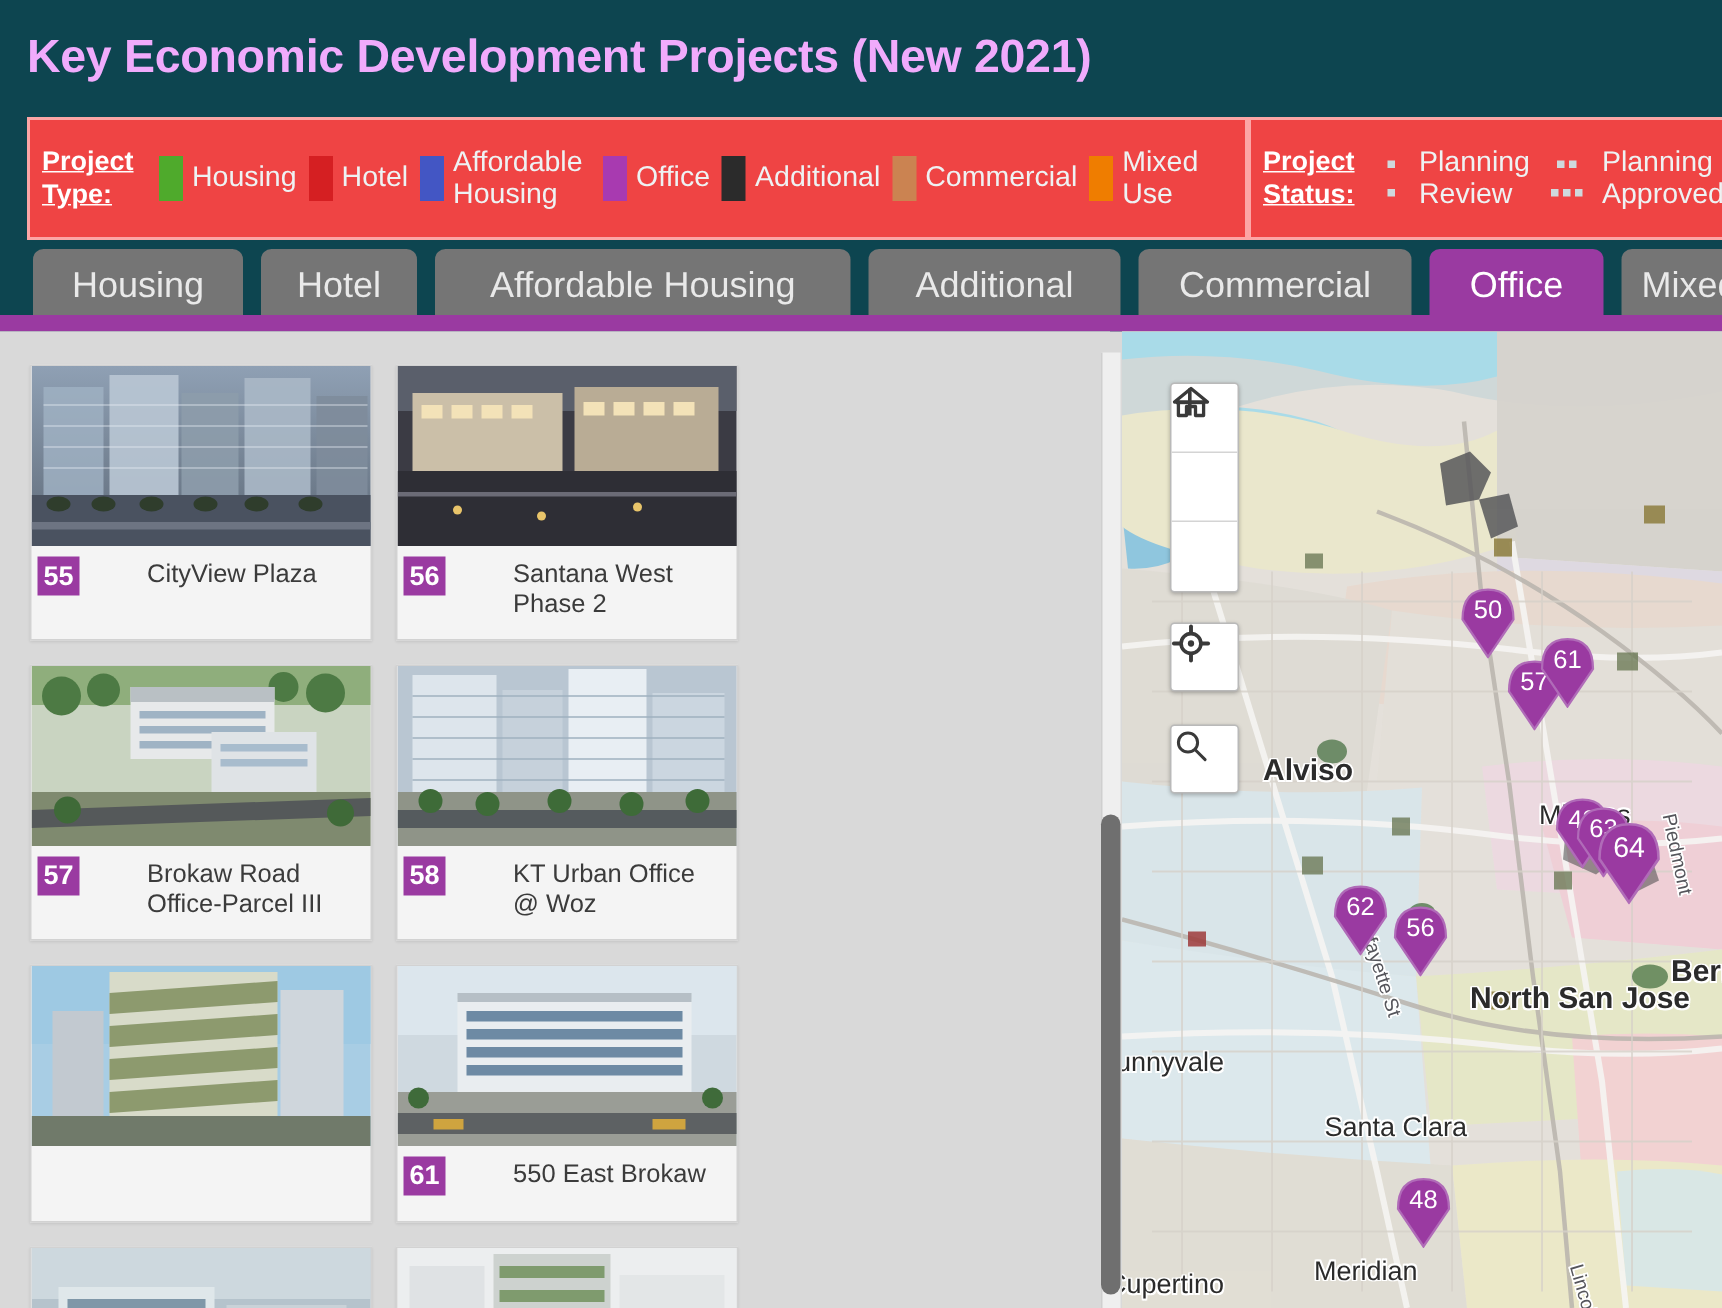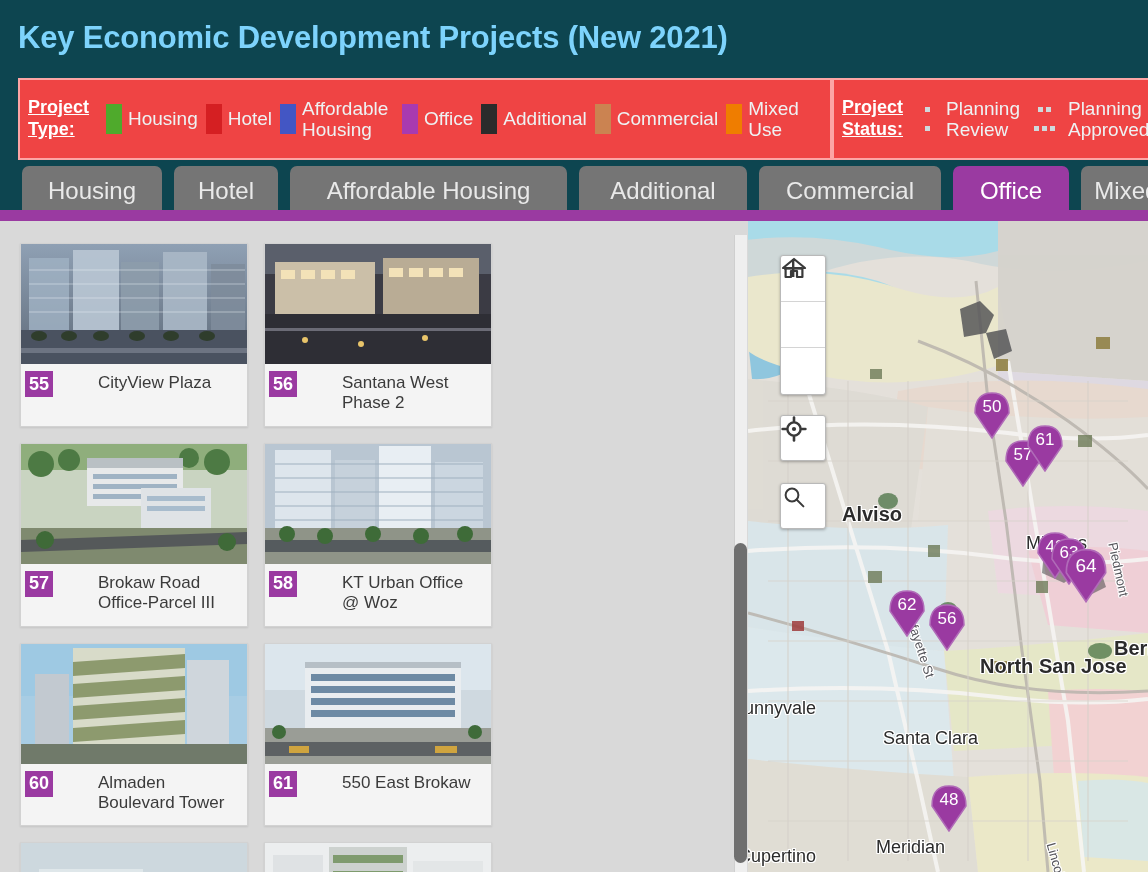--- a/index.html
+++ b/index.html
@@ -12,21 +12,21 @@
   }
   #app { position: relative; width: 1148px; height: 872px; overflow: hidden; }
 
   
   .header {
     position: absolute; left: 0; top: 0; width: 1148px; height: 76px;
     background: #0d4550;
   }
   .header-title {
     position: absolute; left: 18px; top: 20px;
-    font-size: 31px; font-weight: bold; color: #7dd3fc;
+    font-size: 31px; font-weight: bold; color: #f0abfc;
     letter-spacing: -0.2px; white-space: nowrap;
   }
 
   
   .legend-wrap {
     position: absolute; left: 0; top: 76px; width: 1148px; height: 86px;
     background: #0d4550;
   }
   .legend-box {
     position: absolute; top: 2px; height: 82px;
@@ -424,24 +424,20 @@
               <g fill="#8d9a6e">
                 <polygon points="52,18 164,10 164,24 52,32"></polygon>
                 <polygon points="52,40 164,32 164,46 52,54"></polygon>
                 <polygon points="52,62 164,54 164,68 52,76"></polygon>
                 <polygon points="52,84 164,76 164,90 52,98"></polygon>
               </g>
               <rect x="166" y="16" width="42" height="86" fill="#cfd6dc"></rect>
               <rect x="14" y="30" width="34" height="72" fill="#c2c9d0"></rect>
               <rect x="0" y="100" width="228" height="20" fill="#707a6a"></rect>
             </svg>
-          </div>
-          <div class="card-body">
-            <span class="badge">60</span>
-            <span class="card-title">Almaden Boulevard Tower</span>
           </div>
         </div>
 
         <div class="card">
           <div class="card-img">
             <svg width="228" height="120" viewBox="0 0 228 120">
               <rect width="228" height="120" fill="#cfd9e0"></rect>
               <rect x="0" y="0" width="228" height="46" fill="#dce6ed"></rect>
               <rect x="40" y="22" width="156" height="62" fill="#e9edf0"></rect>
               <g fill="#6d8aa4">
@@ -607,21 +603,21 @@
           <path d="M330 352 l22 -4 l6 18 l-20 10 z"></path>
         </g>
       </svg>
 
       <div class="maplabel ml-big" style="left:94px;  top:282px;text-align:center;">Alviso</div>
       <div class="maplabel ml-mid" style="left:278px; top:312px;">Milpitas</div>
       <div class="maplabel ml-sm" style="left:372px; top:320px; transform:rotate(78deg); transform-origin:left top;">Piedmont</div>
       <div class="maplabel ml-sm" style="left:168px; top:388px; transform:rotate(72deg); transform-origin:left top;">Lafayette St</div>
       <div class="maplabel ml-big" style="left:232px; top:434px;">North San Jose</div>
       <div class="maplabel ml-big" style="left:366px; top:416px;">Berryessa</div>
-      <div class="maplabel ml-mid" style="left:135px; top:507px;">Santa Clara</div>
+      <div class="maplabel ml-mid" style="left:135px; top:520px;">Santa Clara</div>
       <div class="maplabel ml-mid" style="left:-16px; top:477px;">Sunnyvale</div>
       <div class="maplabel ml-mid" style="left:-10px; top:625px;">Cupertino</div>
       <div class="maplabel ml-mid" style="left:128px; top:616px;">Meridian</div>
 
       <div class="maplabel ml-sm" style="left:310px; top:620px; transform:rotate(74deg); transform-origin:left top;">Lincoln Av</div>
 
       <div class="pin" style="left:225px; top:170px;">
         <svg width="38" height="48" viewBox="0 0 38 48">
             <path d="M19 47 L2 22 Q2 2 19 2 Q36 2 36 22 Z" fill="#9a3aa1" stroke="#b06bb8" stroke-width="1.5"></path>
           </svg>

